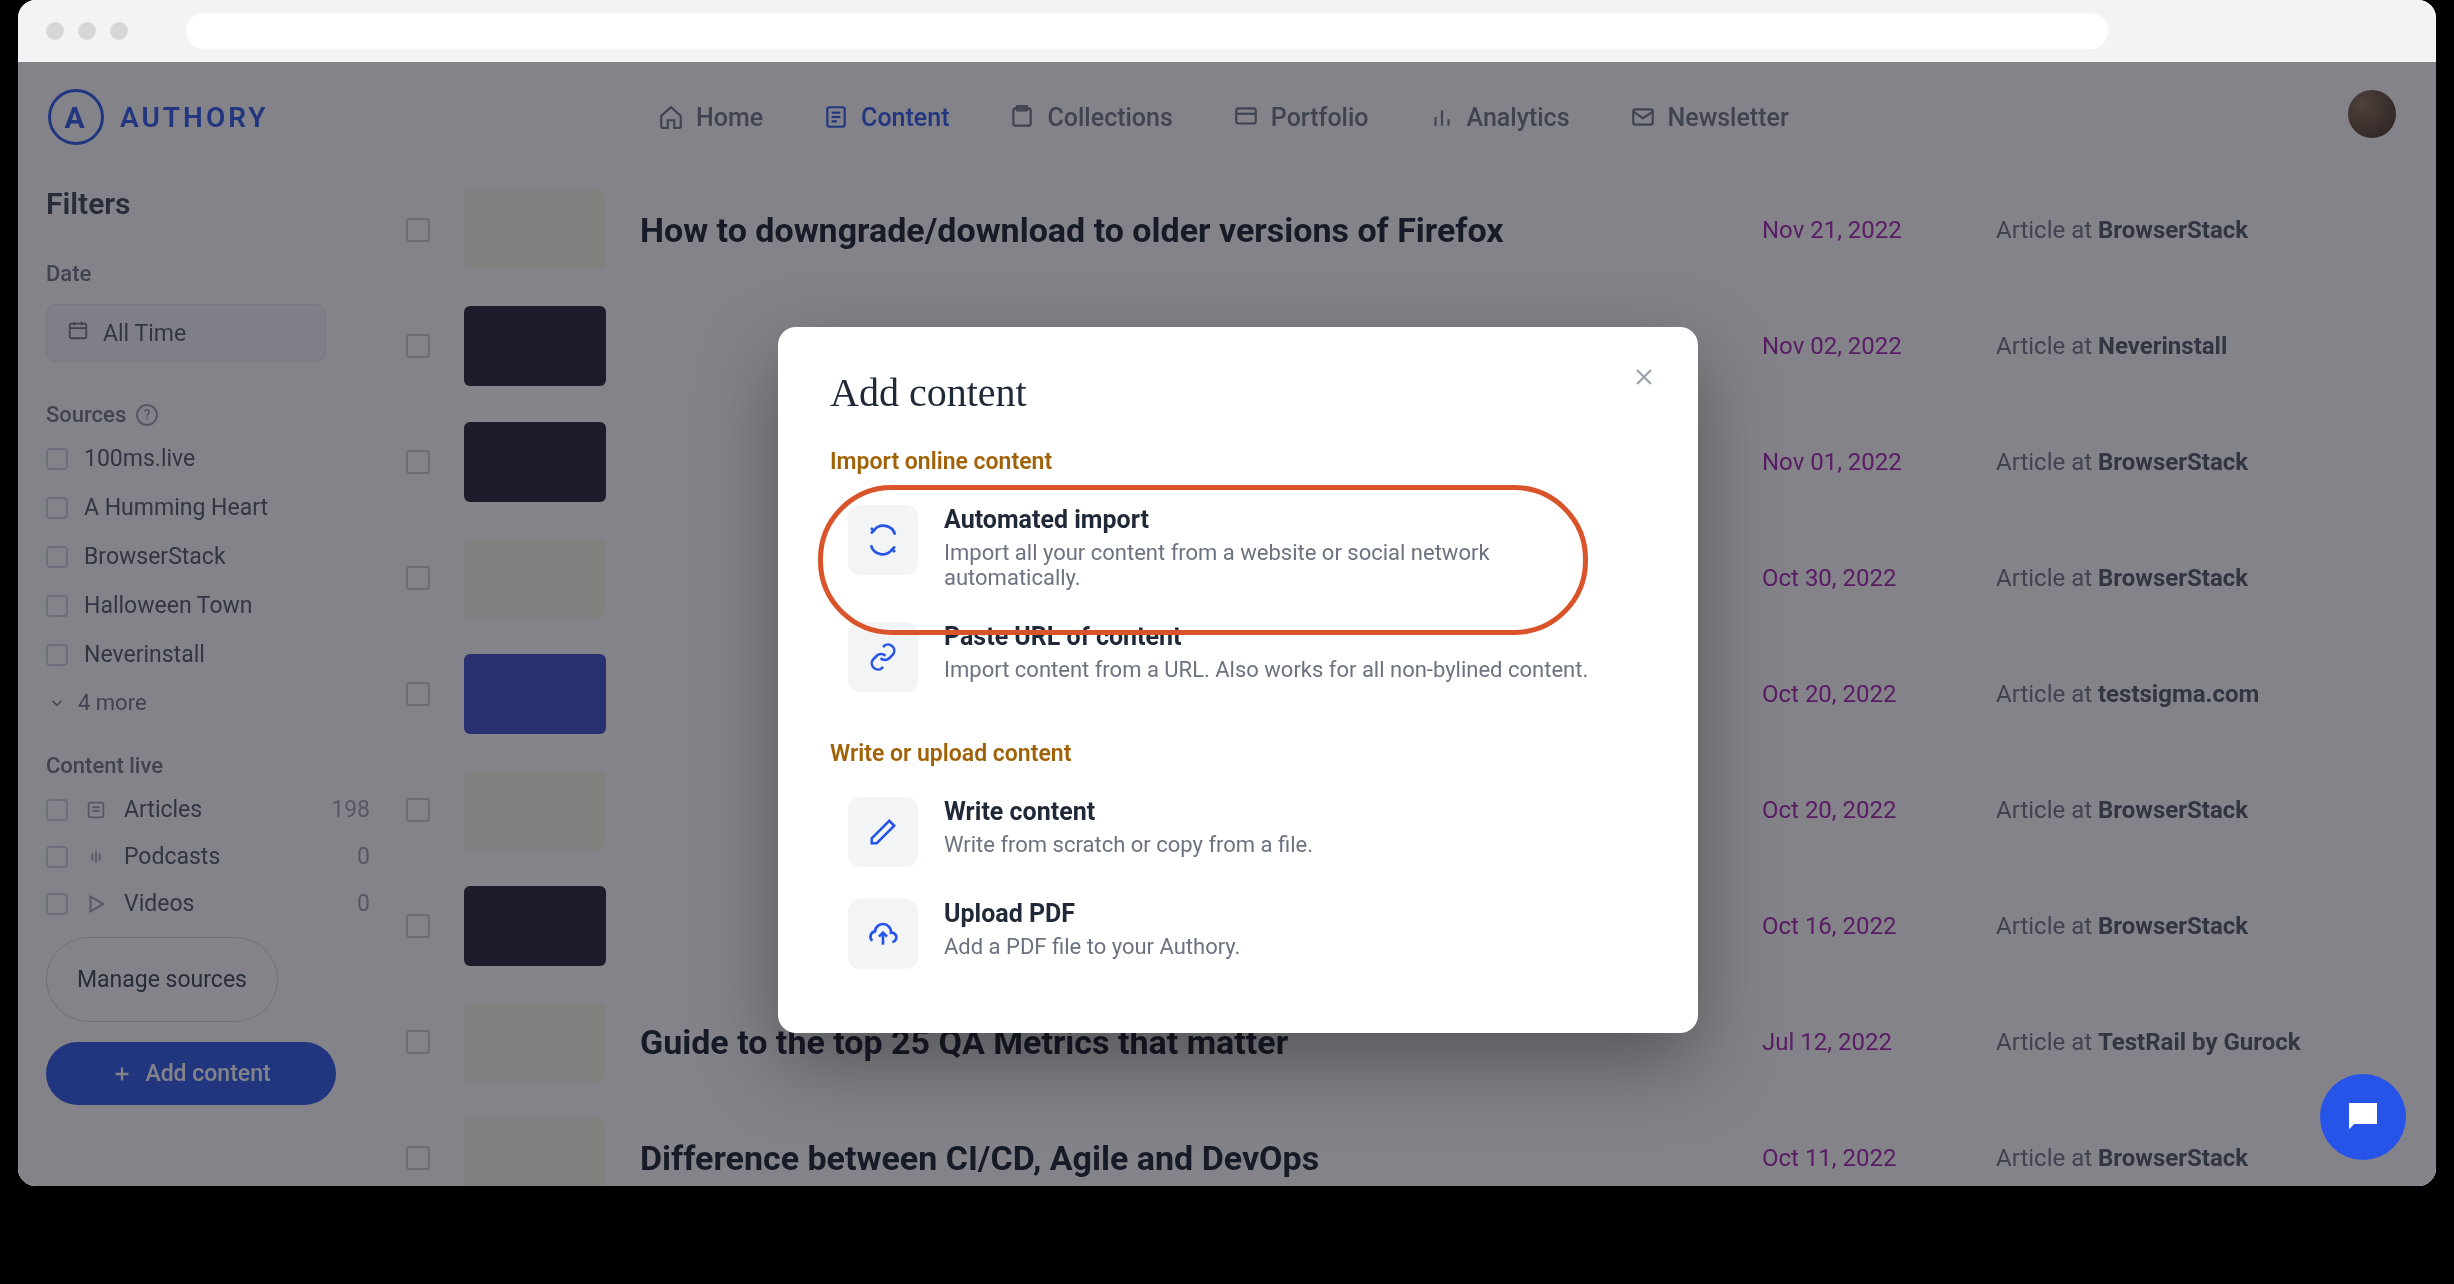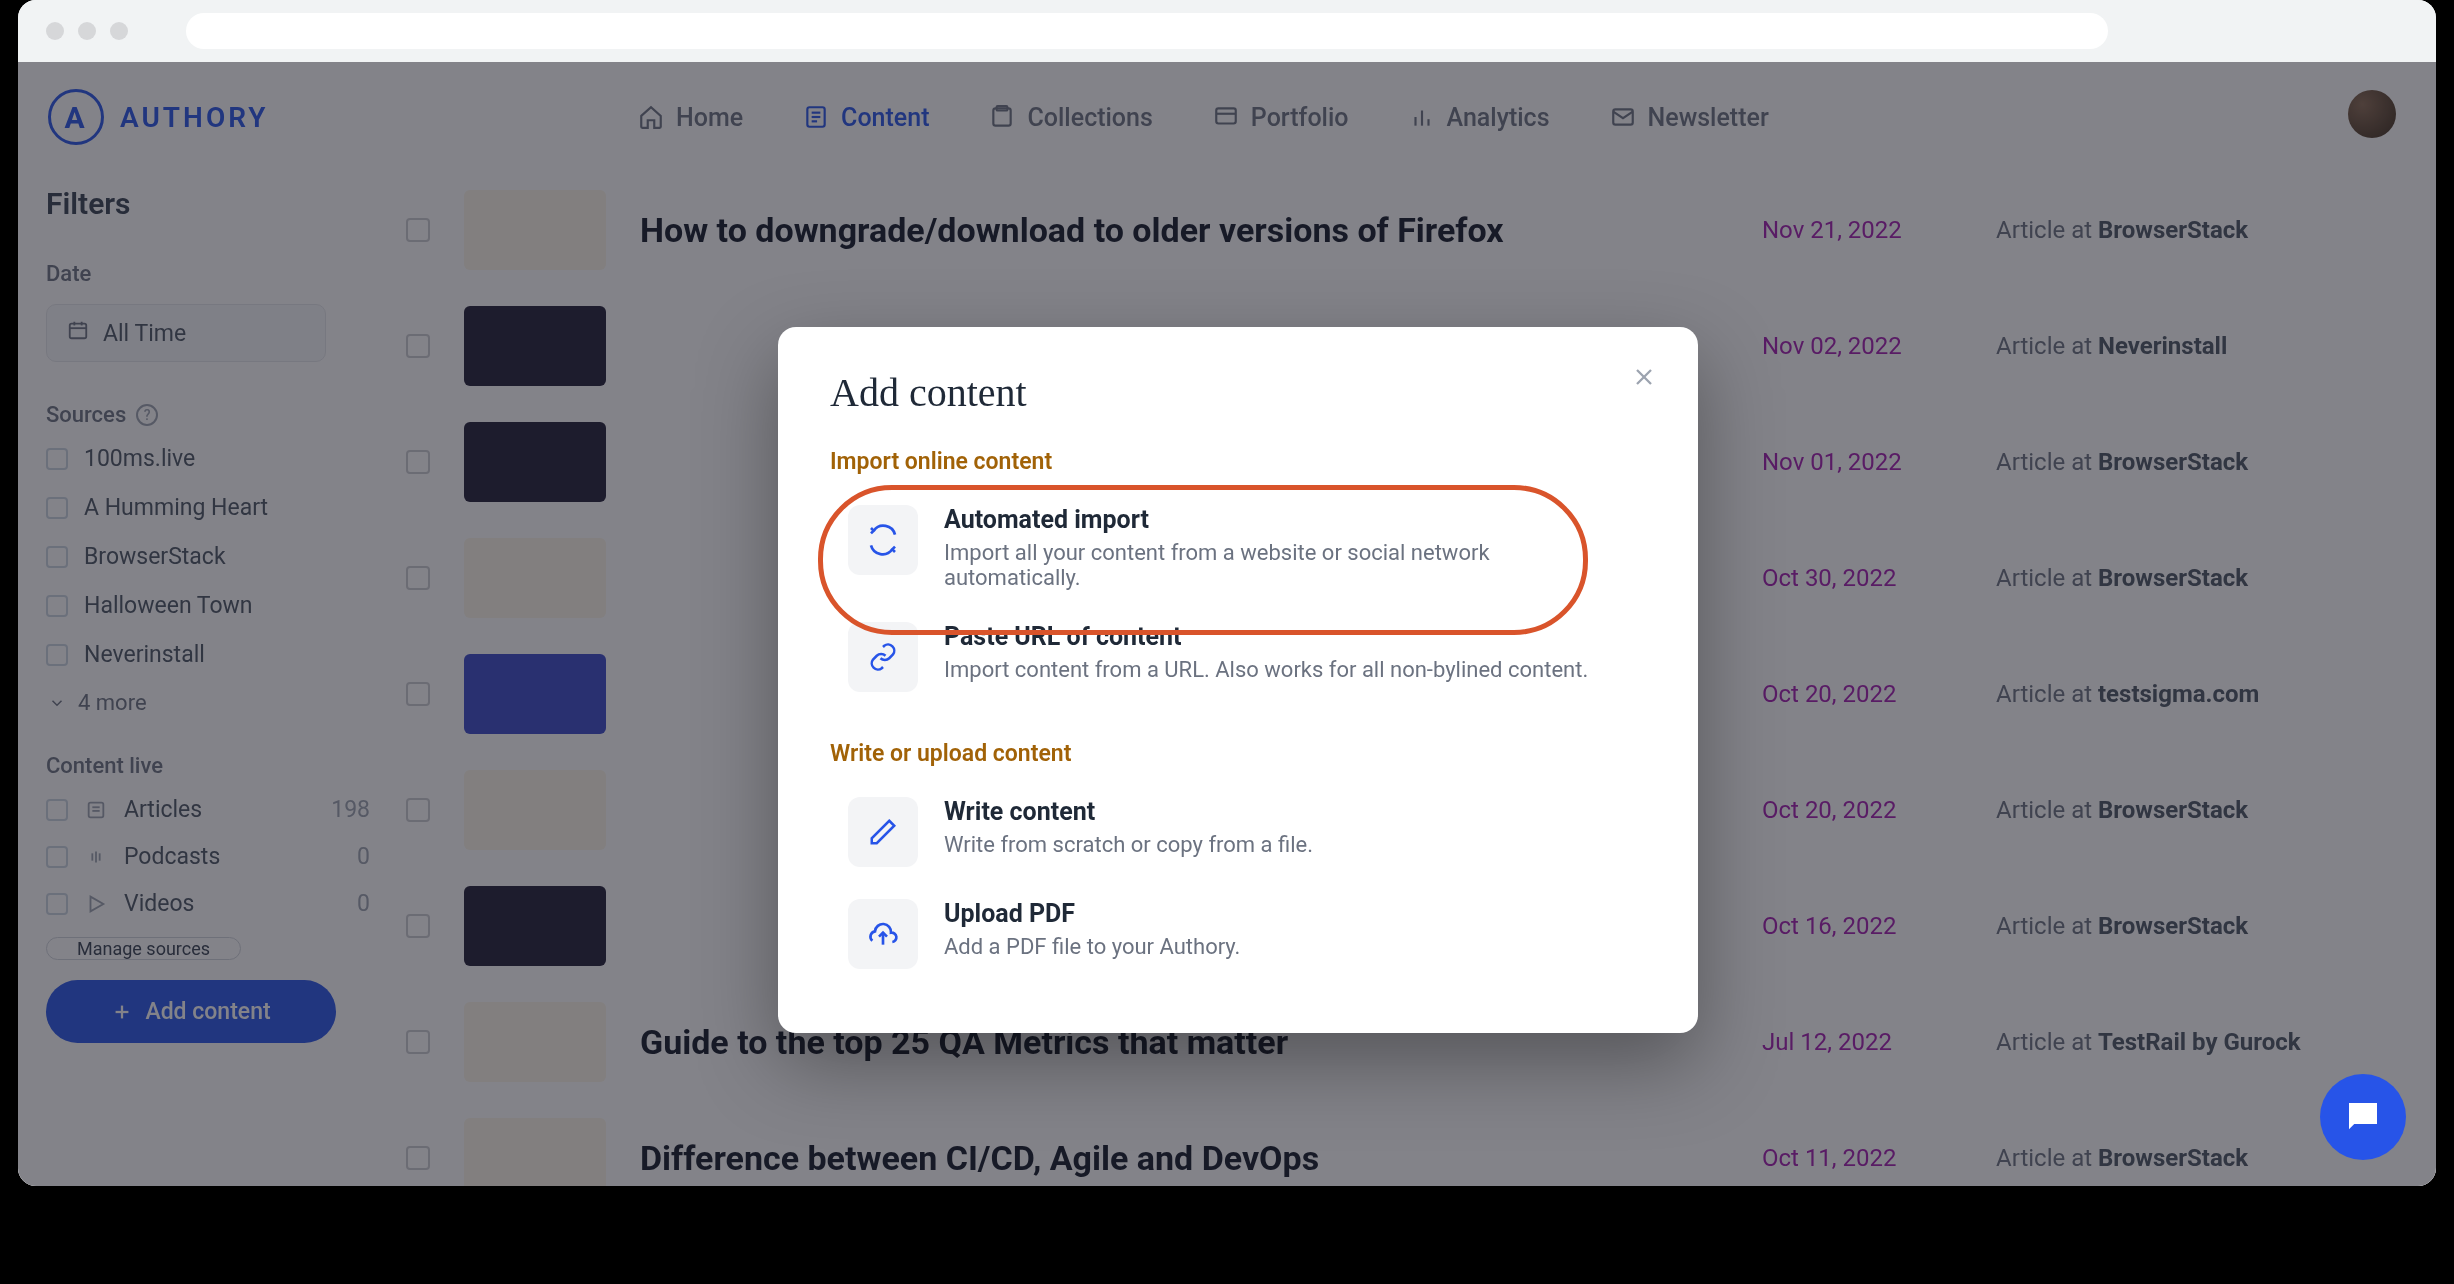--- a/index.html
+++ b/index.html
@@ -56,21 +56,21 @@
   .logo {
     display: flex; align-items: center; gap: 16px;
     color: #2754e8; font-weight: 600; font-size: 28px; letter-spacing: 3px;
   }
   .logo-badge {
     width: 56px; height: 56px; border: 3px solid #2754e8; border-radius: 50%;
     display: flex; align-items: center; justify-content: center; font-weight: 700;
     font-size: 30px; color: #2754e8;
   }
   .main-nav {
-    position: absolute; left: 620px; top: 0; height: 100%;
+    position: absolute; left: 640px; top: 0; height: 100%;
     display: flex; align-items: center; gap: 60px;
   }
   .nav-item {
     display: flex; align-items: center; gap: 12px;
     color: #6b7280; font-size: 25px; font-weight: 500;
   }
   .nav-item.active { color: #2754e8; }
   .nav-icon { width: 26px; height: 26px; display:flex; align-items:center; justify-content:center; }
   .avatar {
     position: absolute; right: 40px; top: 28px;
@@ -95,22 +95,22 @@
     color:#4b5563; font-size:23px;
   }
   .check-row { display:flex; align-items:center; gap:16px; margin-bottom: 22px; color:#4b5563; font-size:23px;}
   .checkbox { width:22px; height:22px; border:2px solid #cbd5e1; border-radius:4px; flex-shrink:0;}
   .more-row { display:flex; align-items:center; gap:12px; color:#6b7280; font-size:22px; margin-top:6px; margin-bottom:38px; padding-left:2px;}
   .type-row { display:flex; align-items:center; gap:16px; margin-bottom:20px; font-size:23px; color:#4b5563;}
   .type-row .count { margin-left:auto; color:#9ca3af; }
   .type-icon { width:24px; height:24px; display:flex; align-items:center; justify-content:center; color:#9ca3af;}
   .manage-btn {
     margin-top: 6px;
-    padding: 0 30px; border:1px solid #d1d5db; border-radius: 999px;
-    background:#fff; font-size:18px; color:#374151; width: fit-content;
+    padding: 28px 30px; border:1px solid #d1d5db; border-radius: 999px;
+    background:#fff; font-size:23px; color:#374151; width: fit-content;
   }
   .add-content-btn {
     margin-top: 20px;
     display:flex; align-items:center; gap:12px; justify-content:center;
     background:#2754e8; color:#fff; font-size:23px; font-weight:500;
     padding: 18px 34px; border-radius: 999px; width: 290px;
   }
   
   .list {
     flex:1; padding-top: 0;

